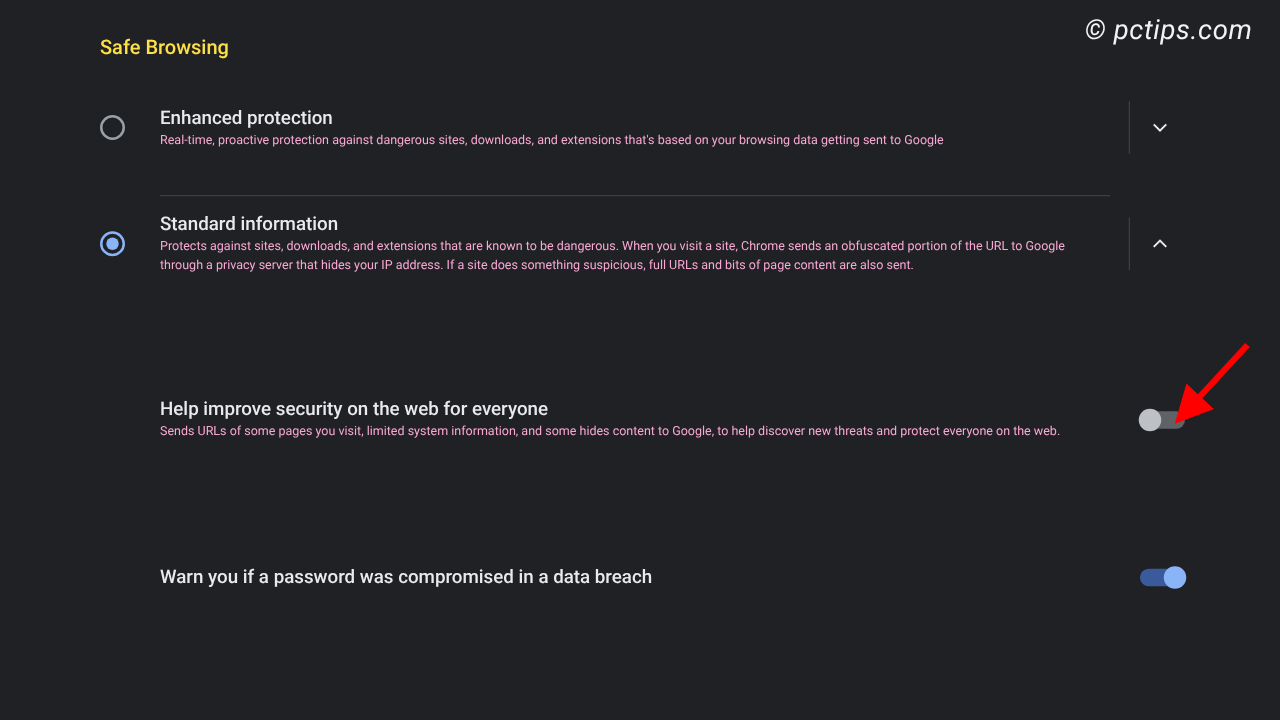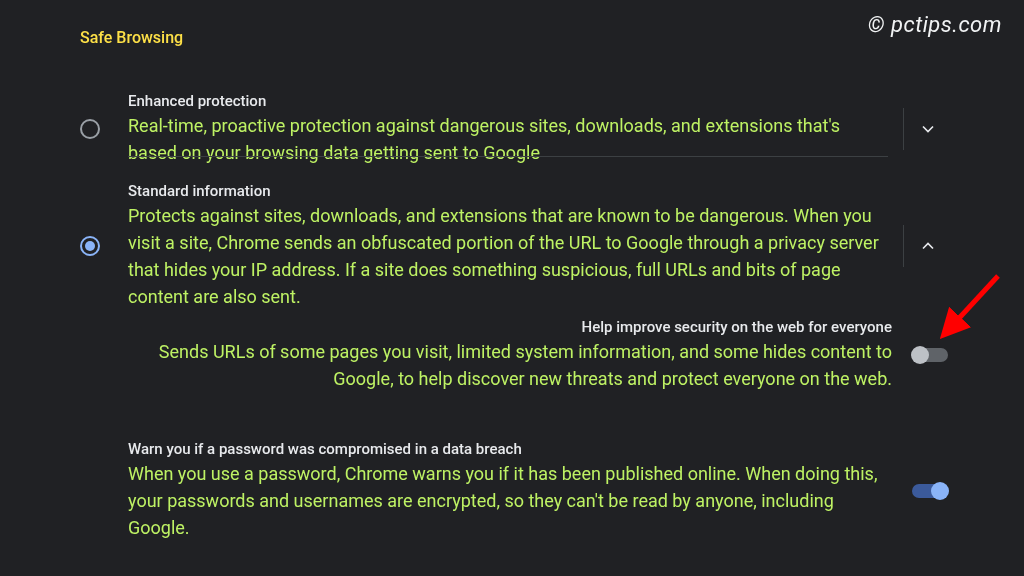--- a/index.html
+++ b/index.html
@@ -38,21 +38,20 @@
     font-weight: 500;
     color: #fde047;
   }
   .option-row {
     position: absolute;
     left: 80px;
     width: 870px;
     display: flex;
     align-items: center;
     box-sizing: border-box;
-    margin-top: 12px;
   }
   .radio {
     width: 20px;
     height: 20px;
     border-radius: 50%;
     border: 2px solid #9aa0a6;
     margin-right: 28px;
     flex: 0 0 20px;
     position: relative;
     box-sizing: border-box;
@@ -74,23 +73,23 @@
     flex: 1 1 auto;
     padding-right: 18px;
   }
   .opt-title {
     font-size: 15px;
     font-weight: 500;
     color: #e8eaed;
     margin-bottom: 2px;
   }
   .opt-desc {
-    font-size: 18px;
+    font-size: 10px;
     line-height: 1.5;
-    color: #bef264;
+    color: #f9a8d4;
   }
   .vsep {
     width: 1px;
     height: 42px;
     background: #3c4043;
     margin-left: 4px;
     margin-right: 2px;
     flex: 0 0 1px;
   }
   .expander {
@@ -199,32 +198,31 @@
       <div class="opt-desc">Protects against sites, downloads, and extensions that are known to be dangerous. When you visit a site, Chrome sends an obfuscated portion of the URL to Google through a privacy server that hides your IP address. If a site does something suspicious, full URLs and bits of page content are also sent.</div>
     </div>
     <div class="vsep"></div>
     <div class="expander">
       <svg viewBox="0 0 24 24">
           <polyline points="6 15 12 9 18 15"></polyline>
         </svg>
     </div>
   </div>
 
-  <div class="sub-row" style="top:318px;text-align:right;">
+  <div class="sub-row" style="top:318px;">
     <div class="sub-text">
       <div class="opt-title">Help improve security on the web for everyone</div>
       <div class="opt-desc">Sends URLs of some pages you visit, limited system information, and some hides content to Google, to help discover new threats and protect everyone on the web.</div>
     </div>
     <div class="switch off"></div>
   </div>
 
-  <div class="sub-row" style="top:440px;">
+  <div class="sub-row" style="top:452px;">
     <div class="sub-text">
       <div class="opt-title">Warn you if a password was compromised in a data breach</div>
-      <div class="opt-desc">When you use a password, Chrome warns you if it has been published online. When doing this, your passwords and usernames are encrypted, so they can't be read by anyone, including Google.</div>
     </div>
     <div class="switch on"></div>
   </div>
 
   <svg class="arrow" style="top:268px; left:940px;" width="70" height="80" viewBox="0 0 70 80">
     <defs>
       <marker id="ahead" markerWidth="8" markerHeight="8" refX="3" refY="3" orient="auto">
         <path d="M0,0 L6,3 L0,6 Z" fill="#ff0000"></path>
       </marker>
     </defs>

